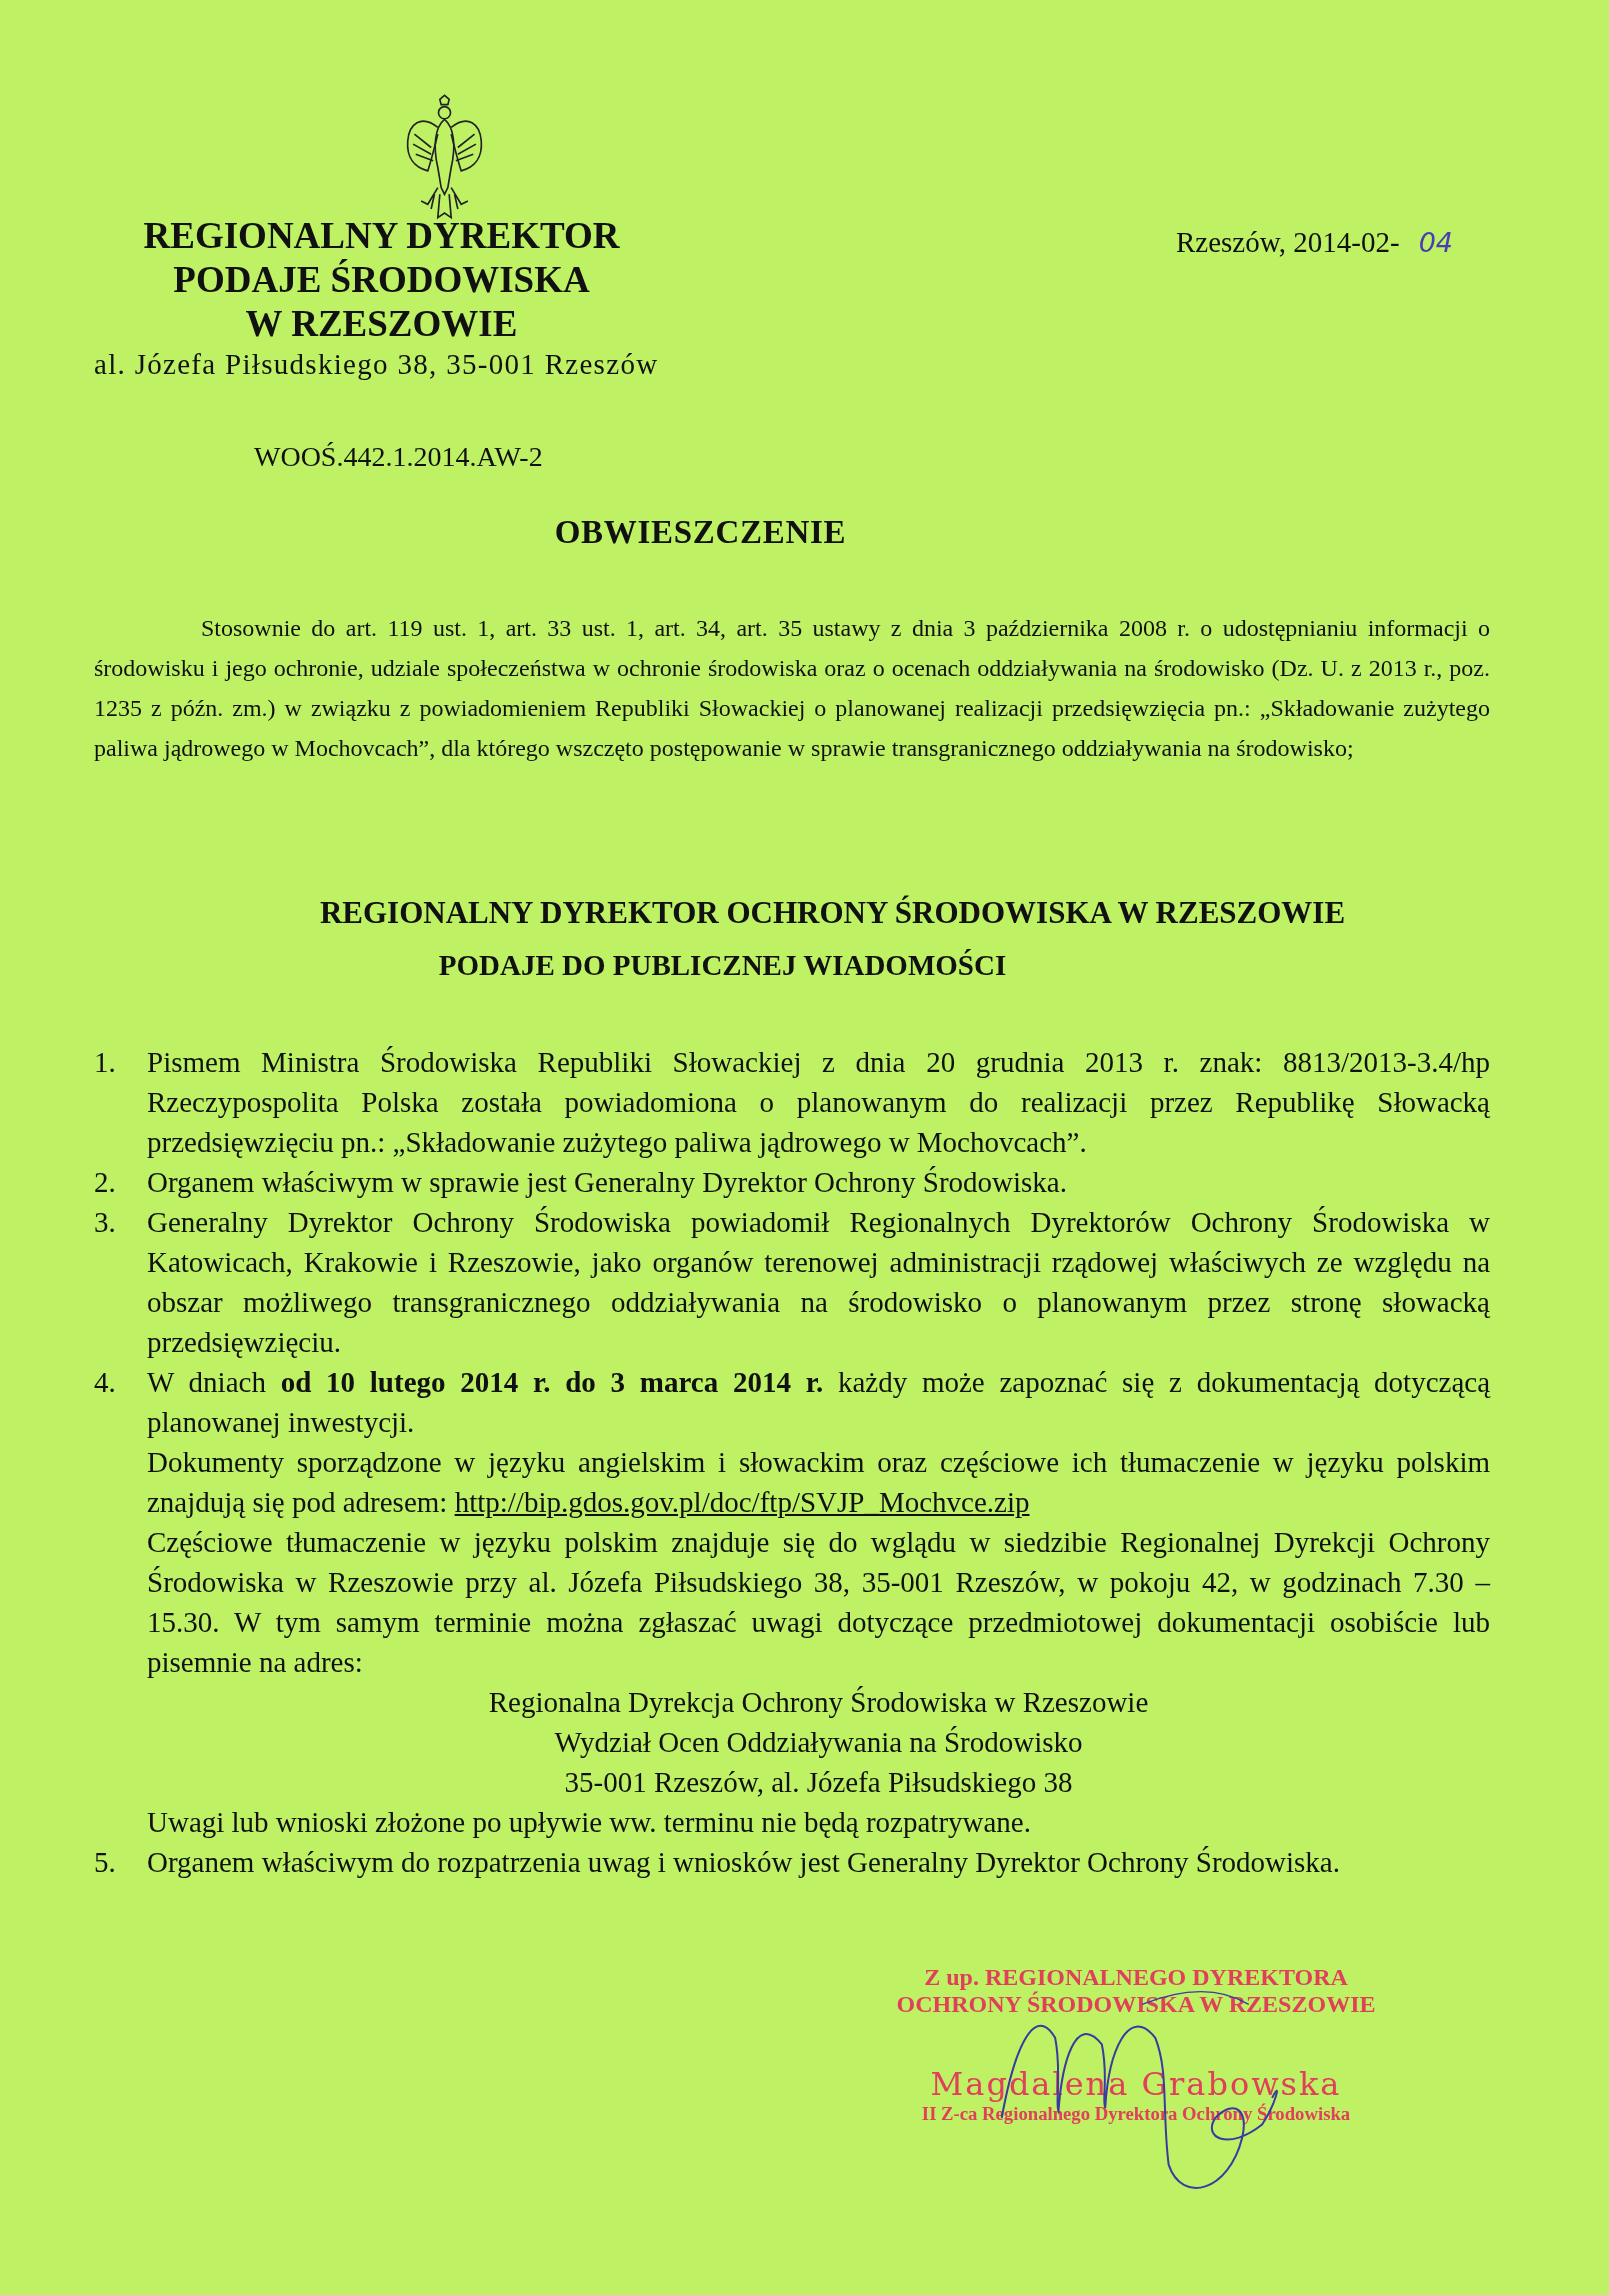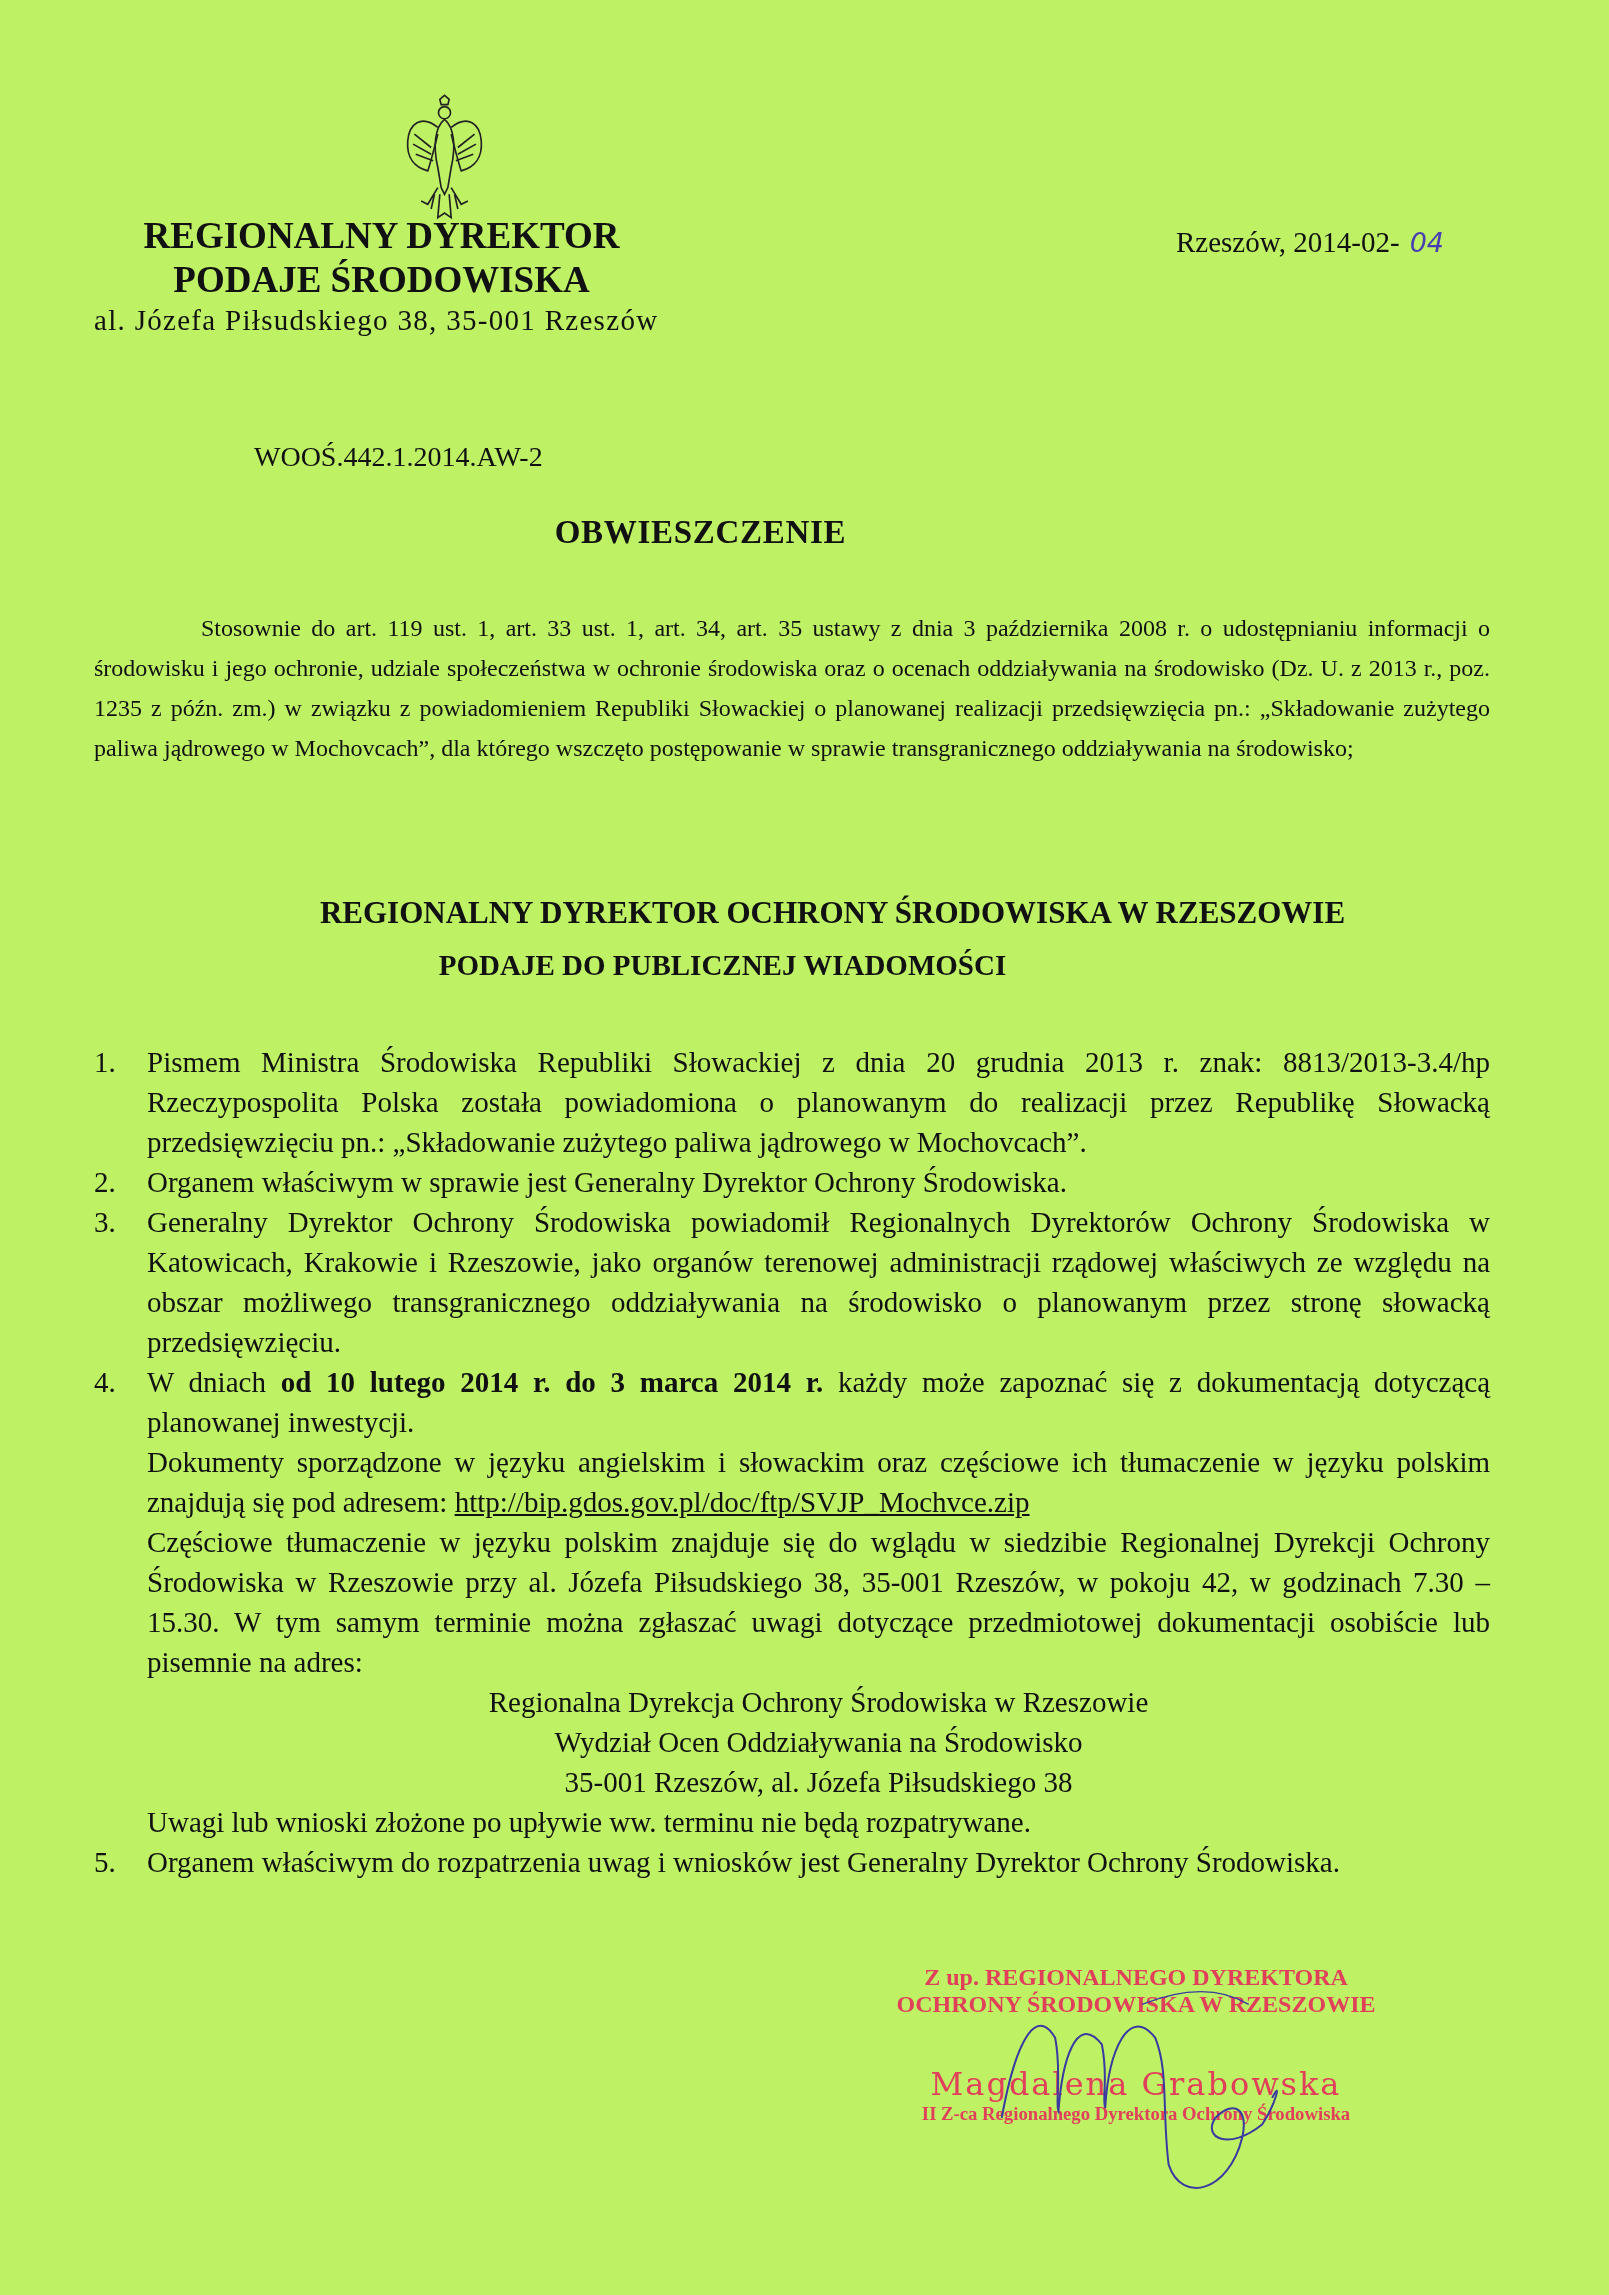--- a/index.html
+++ b/index.html
@@ -13,21 +13,21 @@
     .emblem { position: absolute; left: 401px; top: 94px; width: 87px; height: 127px; }
     .header-block { position: absolute; left: 94px; top: 214px; width: 668px; }
     .header-title {
       font-weight: bold; font-size: 37px; line-height: 44px; text-align: center;
       letter-spacing: 0px; width: 575px;
     }
     .header-address { font-size: 29px; line-height: 37px; letter-spacing: 1.3px; }
     .ref-number { position: absolute; left: 254px; top: 441px; font-size: 28px; }
 
     .date-line { position: absolute; left: 1176px; top: 226px; font-size: 29px; }
-    .date-hand { color: #4a3fb0; font-family: "DejaVu Sans", sans-serif; font-size: 27px; font-style: italic; margin-left: 10px; }
+    .date-hand { color: #4a3fb0; font-family: "DejaVu Sans", sans-serif; font-size: 27px; font-style: italic; margin-left: 19px; }
 
     .notice-title { position: absolute; left: 0; width: 1401px; top: 514px; text-align: center; font-weight: bold; font-size: 33px; letter-spacing: 0.7px; }
 
     .intro {
       position: absolute; left: 94px; top: 608px; width: 1396px;
       font-size: 24px; line-height: 40px; text-align: justify;
     }
     .intro p { margin: 0; text-indent: 107px; }
 
     .heading1 { position: absolute; left: 0; width: 1609px; top: 895px; text-align: center; font-weight: bold; font-size: 31px; padding-left: 28px; }
@@ -66,20 +66,21 @@
       <path d="M110 60 L85 80 M112 75 L85 90 M108 90 L82 100"></path>
       <path d="M55 140 L40 165 L30 160 M50 150 L45 172"></path>
       <path d="M75 140 L90 165 L100 160 M80 150 L85 172"></path>
       <path d="M58 150 L55 185 L65 178 L75 185 L72 150"></path>
     </g>
   </svg>
 
   <div class="header-block">
     <div class="header-title">REGIONALNY DYREKTOR</div>
     <div class="header-title">PODAJE ŚRODOWISKA</div>
+    <div class="header-title">W RZESZOWIE</div>
     <div class="header-address">al. Józefa Piłsudskiego 38, 35-001 Rzeszów</div>
   </div>
 
   <div class="ref-number">WOOŚ.442.1.2014.AW-2</div>
 
   <div class="date-line">
     <span>Rzeszów, 2014-02-</span><span class="date-hand">04</span>
   </div>
 
   <div class="notice-title">OBWIESZCZENIE</div>

